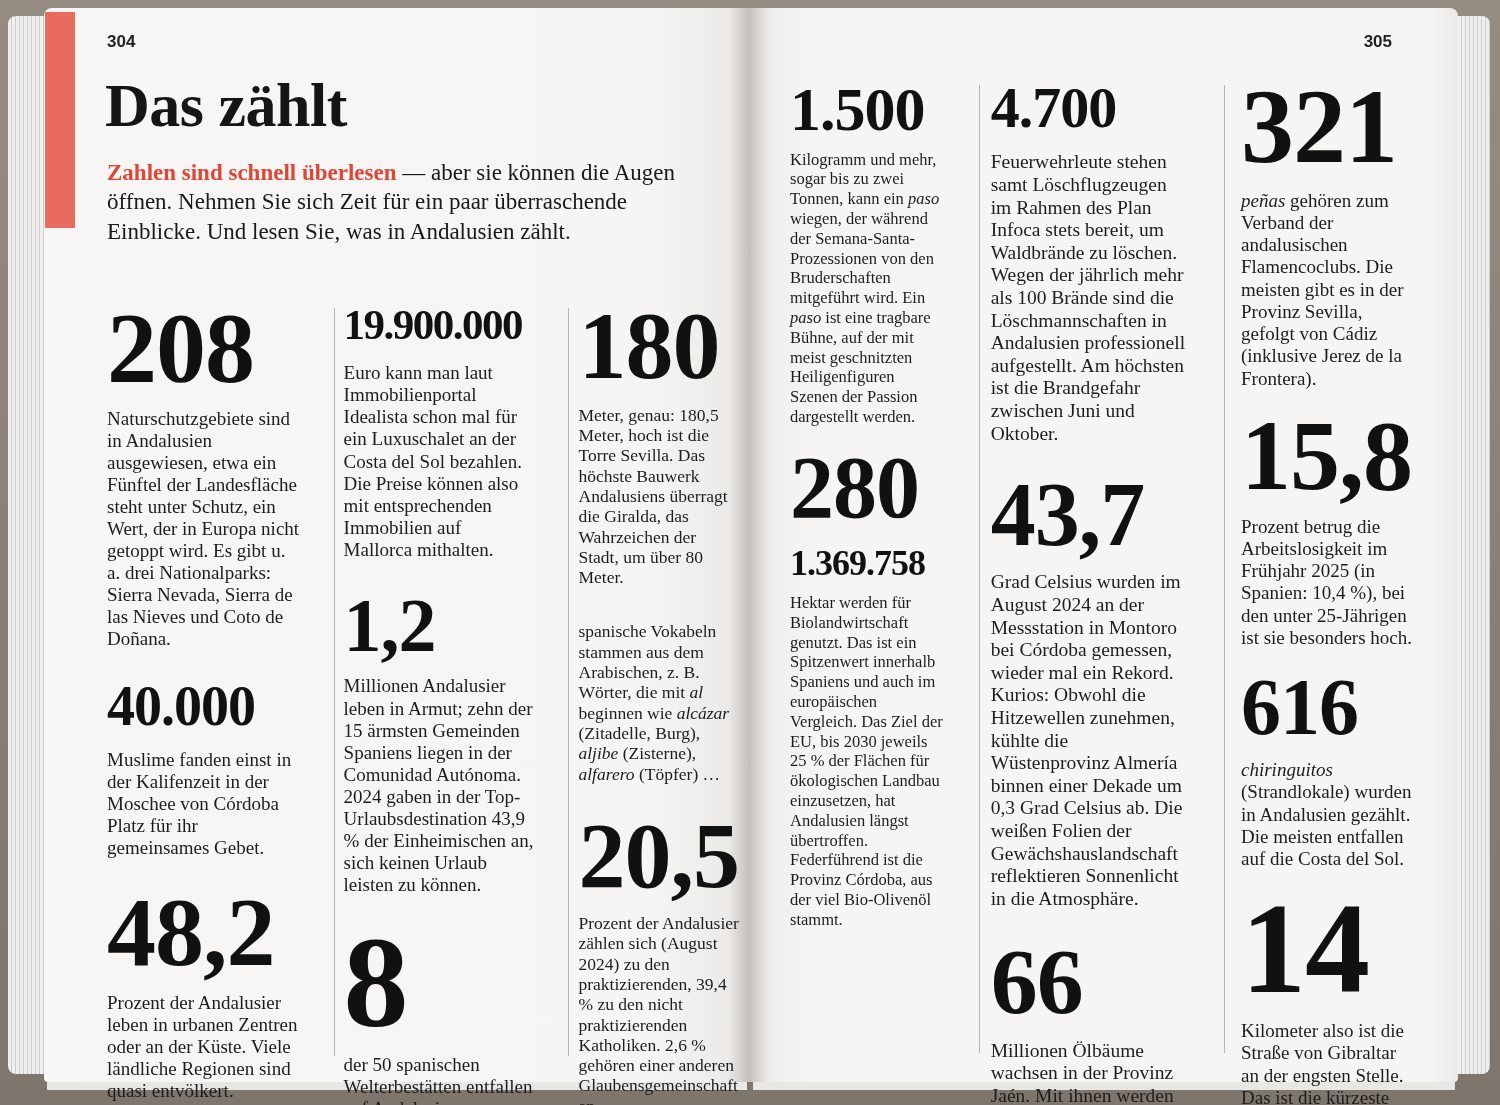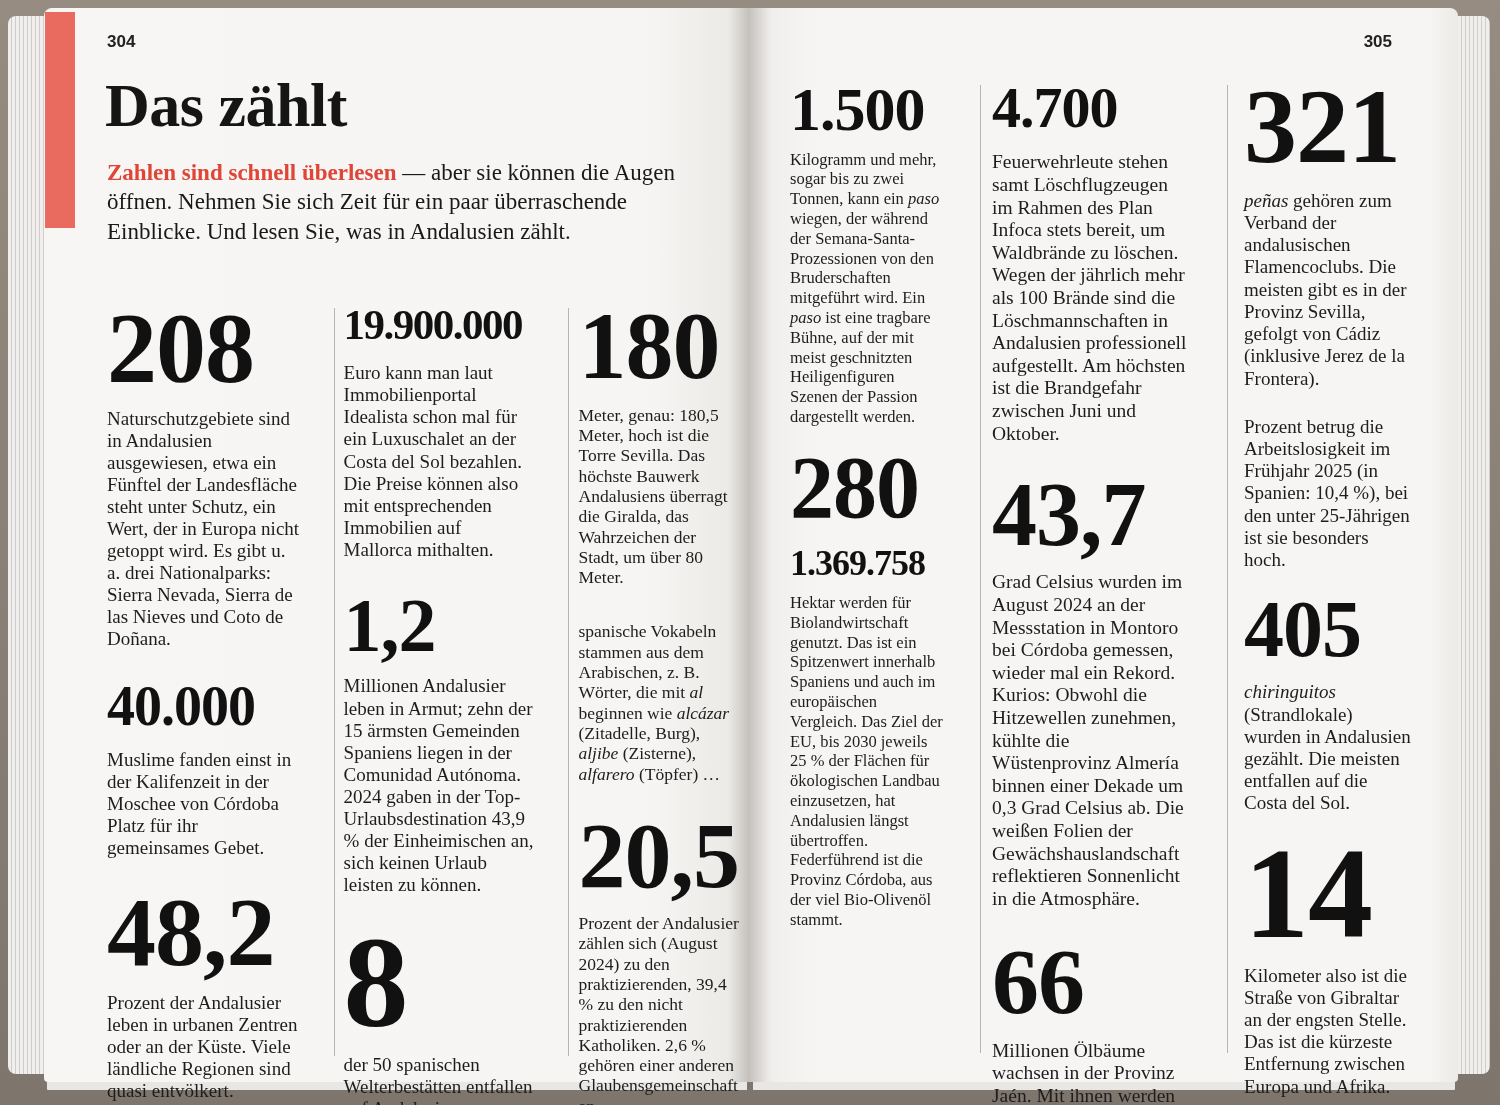--- a/index.html
+++ b/index.html
@@ -166,24 +166,25 @@
           <div class="num" style="font-size:94px">66</div>
           <p class="txt">Millionen Ölbäume wachsen in der Provinz Jaén. Mit ihnen werden 25 % der weltweiten und 50 % der spanischen Olivenölproduktion erwirtschaftet.</p>
         </div>
       </div>
       <div class="col cR3">
         <div class="entry">
           <div class="num" style="font-size:106px">321</div>
           <p class="txt"><i>peñas</i> gehören zum Verband der andalusischen Flamencoclubs. Die meisten gibt es in der Provinz Sevilla, gefolgt von Cádiz (inklusive Jerez de la Frontera).</p>
         </div>
         <div class="entry">
+          <div class="num" style="font-size:100px">15,8</div>
           <p class="txt">Prozent betrug die Arbeitslosigkeit im Frühjahr 2025 (in Spanien: 10,4 %), bei den unter 25-Jährigen ist sie besonders hoch.</p>
         </div>
         <div class="entry">
-          <div class="num" style="font-size:80px">405</div>
+          <div class="num" style="font-size:80px">616</div>
           <p class="txt"><i>chiringuitos</i> (Strandlokale) wurden in Andalusien gezählt. Die meisten entfallen auf die Costa del Sol.</p>
         </div>
         <div class="entry">
           <div class="num" style="font-size:130px">14</div>
           <p class="txt">Kilometer also ist die Straße von Gibraltar an der engsten Stelle. Das ist die kürzeste Entfernung zwischen Europa und Afrika.</p>
         </div>
       </div>
     </div>
   </div>
 

